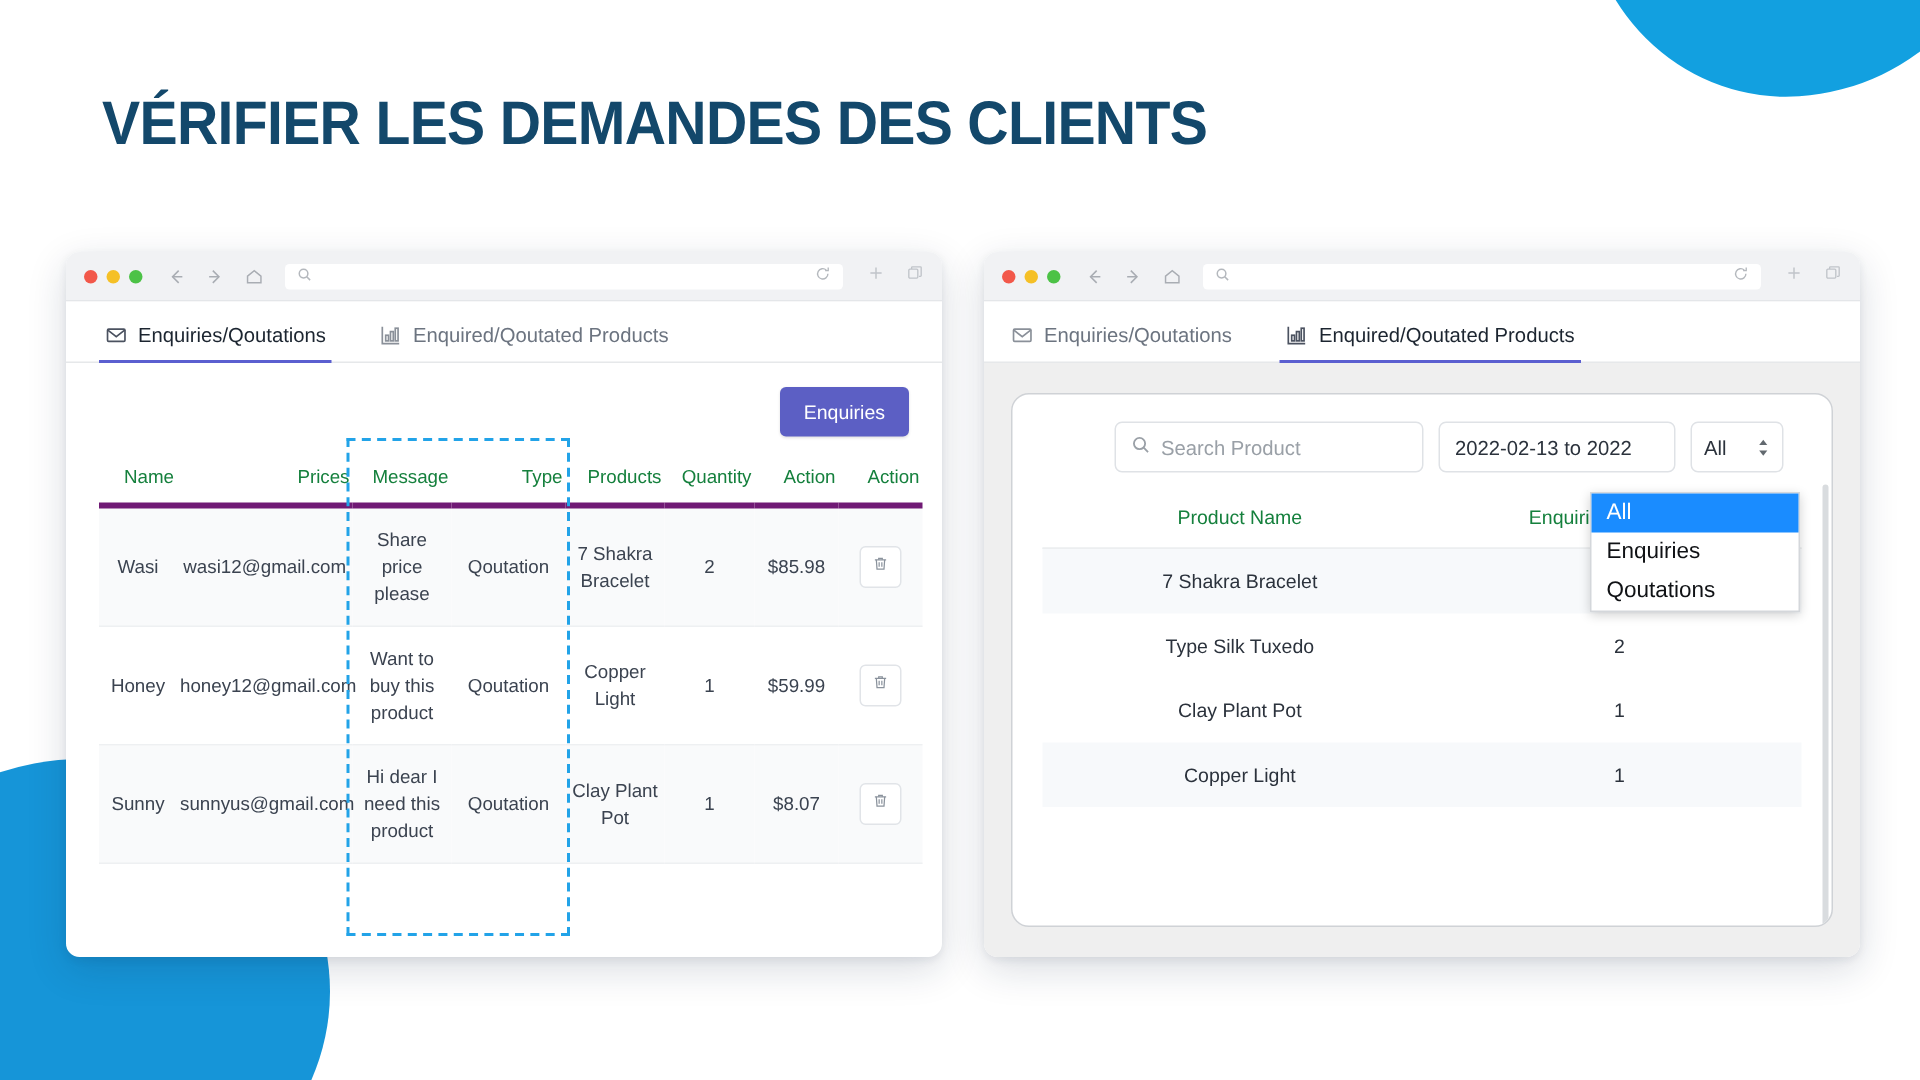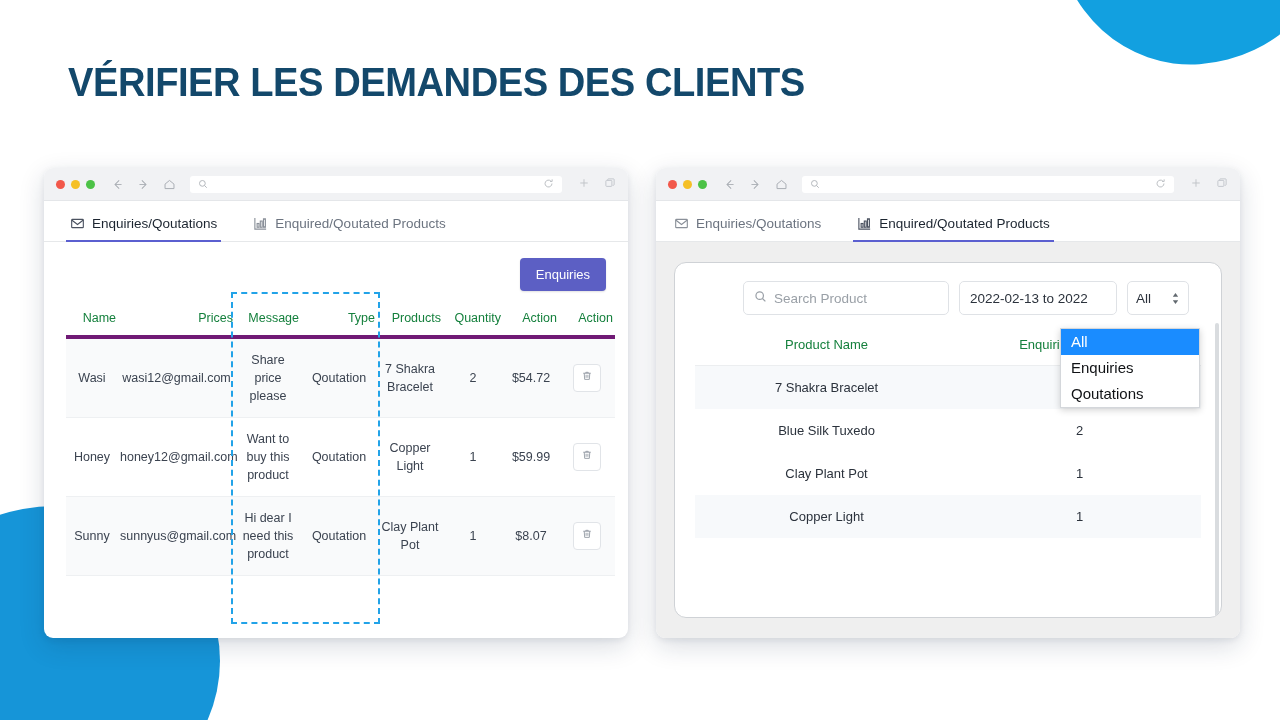--- a/index.html
+++ b/index.html
@@ -264,21 +264,21 @@
         </tr>
       </thead>
       <tbody>
         <tr class="striped">
           <td>Wasi</td>
           <td>wasi12@gmail.com</td>
           <td>Share price please</td>
           <td>Qoutation</td>
           <td class="plink">7 Shakra Bracelet</td>
           <td>2</td>
-          <td>$54.72</td>
+          <td>$85.98</td>
           <td>
             <span class="trash-btn">
               <span><svg width="12" height="12" viewBox="0 0 16 16" fill="none" stroke="currentColor" stroke-width="1.1">
                     <path d="M3 4.3h10"></path>
                     <path d="M6.4 4.3V3.1h3.2v1.2"></path>
                     <path d="M4.3 4.3l.6 8.2h6.2l.6-8.2"></path>
                     <path d="M6.8 6.4v4M9.2 6.4v4"></path>
                   </svg></span>
             </span>
           </td>
@@ -429,21 +429,21 @@
             <th style="width:52%">Product Name</th>
             <th style="width:48%">Enquiries/Qoutations</th>
           </tr>
         </thead>
         <tbody>
           <tr class="striped">
             <td class="pname">7 Shakra Bracelet</td>
             <td>5</td>
           </tr>
           <tr>
-            <td class="pname">Blue Silk Tuxedo</td>
+            <td class="pname">Type Silk Tuxedo</td>
             <td>2</td>
           </tr>
           <tr>
             <td class="pname">Clay Plant Pot</td>
             <td>1</td>
           </tr>
           <tr class="striped">
             <td class="pname">Copper Light</td>
             <td>1</td>
           </tr>

